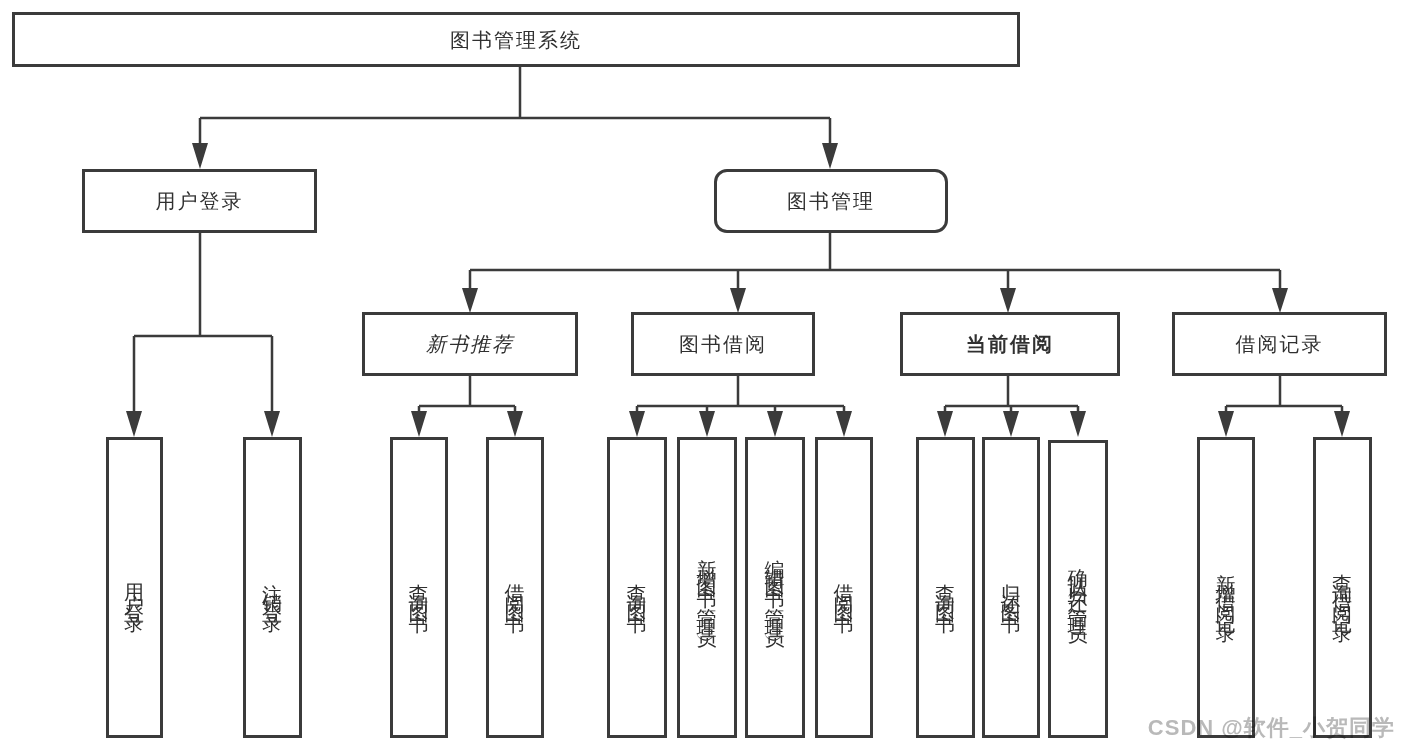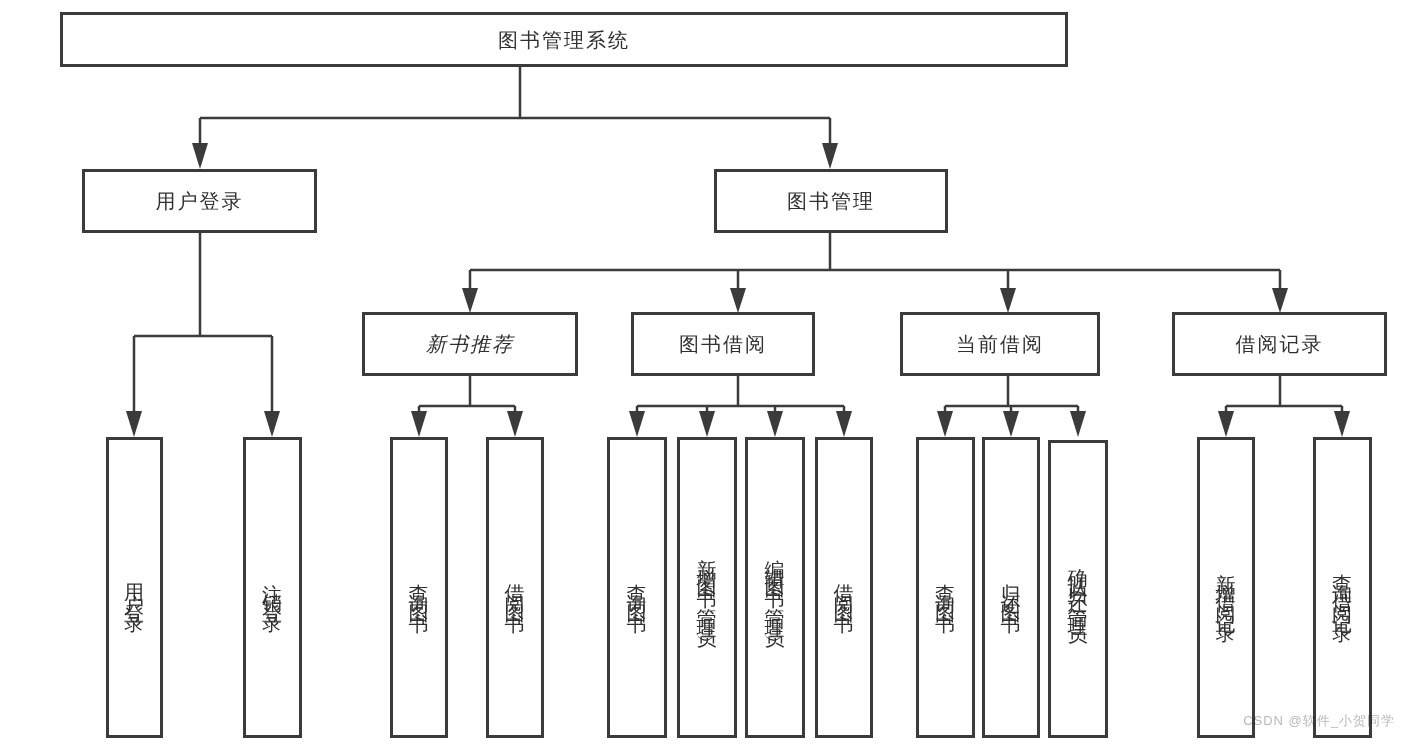--- a/index.html
+++ b/index.html
@@ -28,26 +28,27 @@
   }
   .leaf {
     writing-mode:vertical-rl;
     text-orientation:mixed;
     letter-spacing:10px;
     white-space:normal;
     padding:4px 0;
   }
   .watermark {
     position:absolute;
-    right:10px; bottom:17px;
-    font-size:13px;
+    right:10px; bottom:4px;
+    font-size:22px;
     color:#b9b9b9;
     letter-spacing:1px;
     mix-blend-mode:multiply;
     z-index:9;
+    font-weight:bold;
   }
 </style>
 </head>
 <body>
 
 <div class="canvas">
 
   <svg class="connectors" viewBox="0 0 1405 747" xmlns="http://www.w3.org/2000/svg">
 
     <path fill="none" stroke="#3b3b3b" stroke-width="2.5" d="M520,67 L520,118
@@ -98,28 +99,28 @@
              M699,411 L715,411 L707,437 Z
              M767,411 L783,411 L775,437 Z
              M836,411 L852,411 L844,437 Z
              M937,411 L953,411 L945,437 Z
              M1003,411 L1019,411 L1011,437 Z
              M1070,411 L1086,411 L1078,437 Z
              M1218,411 L1234,411 L1226,437 Z
              M1334,411 L1350,411 L1342,437 Z"></path>
   </svg>
 
-  <div class="node" style="left:12px; top:12px; width:1008px; height:55px;margin-left:48px;">图书管理系统</div>
+  <div class="node" style="left:12px; top:12px; width:1008px; height:55px;">图书管理系统</div>
 
   <div class="node" style="left:82px; top:169px; width:235px; height:64px;">用户登录</div>
-  <div class="node" style="left:714px; top:169px; width:234px; height:64px;">图书管理</div>
+  <div class="node" style="left:714px; top:169px; width:234px; height:64px;border-radius:13px;">图书管理</div>
 
   <div class="node" style="left:362px; top:312px; width:216px; height:64px;font-style:italic;">新书推荐</div>
   <div class="node" style="left:631px; top:312px; width:184px; height:64px;">图书借阅</div>
-  <div class="node" style="left:900px; top:312px; width:200px; height:64px;">当前借阅</div>
+  <div class="node" style="left:900px; top:312px; width:220px; height:64px;font-weight:bold;">当前借阅</div>
   <div class="node" style="left:1172px; top:312px; width:215px; height:64px;">借阅记录</div>
 
   <div class="node leaf" style="left:106px; top:437px; width:57px; height:301px;">用户登录</div>
   <div class="node leaf" style="left:243px; top:437px; width:59px; height:301px;">注销登录</div>
 
   <div class="node leaf" style="left:390px; top:437px; width:58px; height:301px;">查询图书</div>
   <div class="node leaf" style="left:486px; top:437px; width:58px; height:301px;">借阅图书</div>
 
   <div class="node leaf" style="left:607px; top:437px; width:60px; height:301px;">查询图书</div>
   <div class="node leaf" style="left:677px; top:437px; width:60px; height:301px;">新增图书（管理员）</div>

